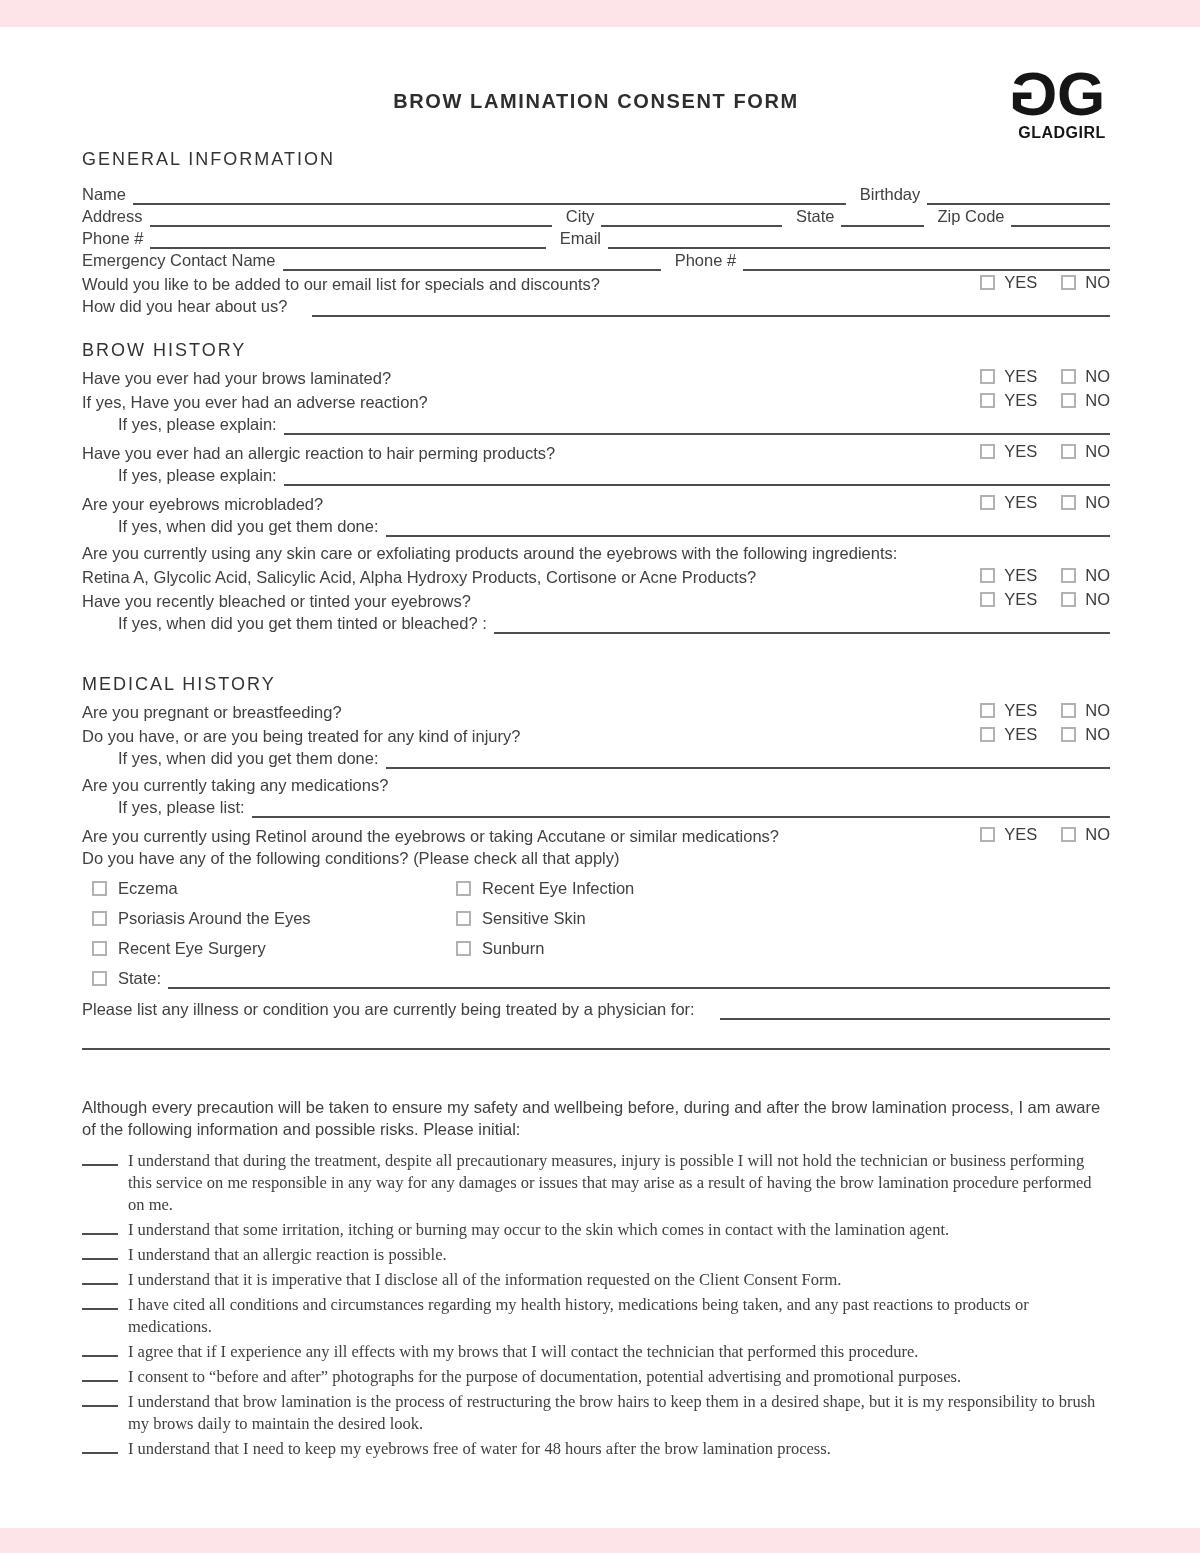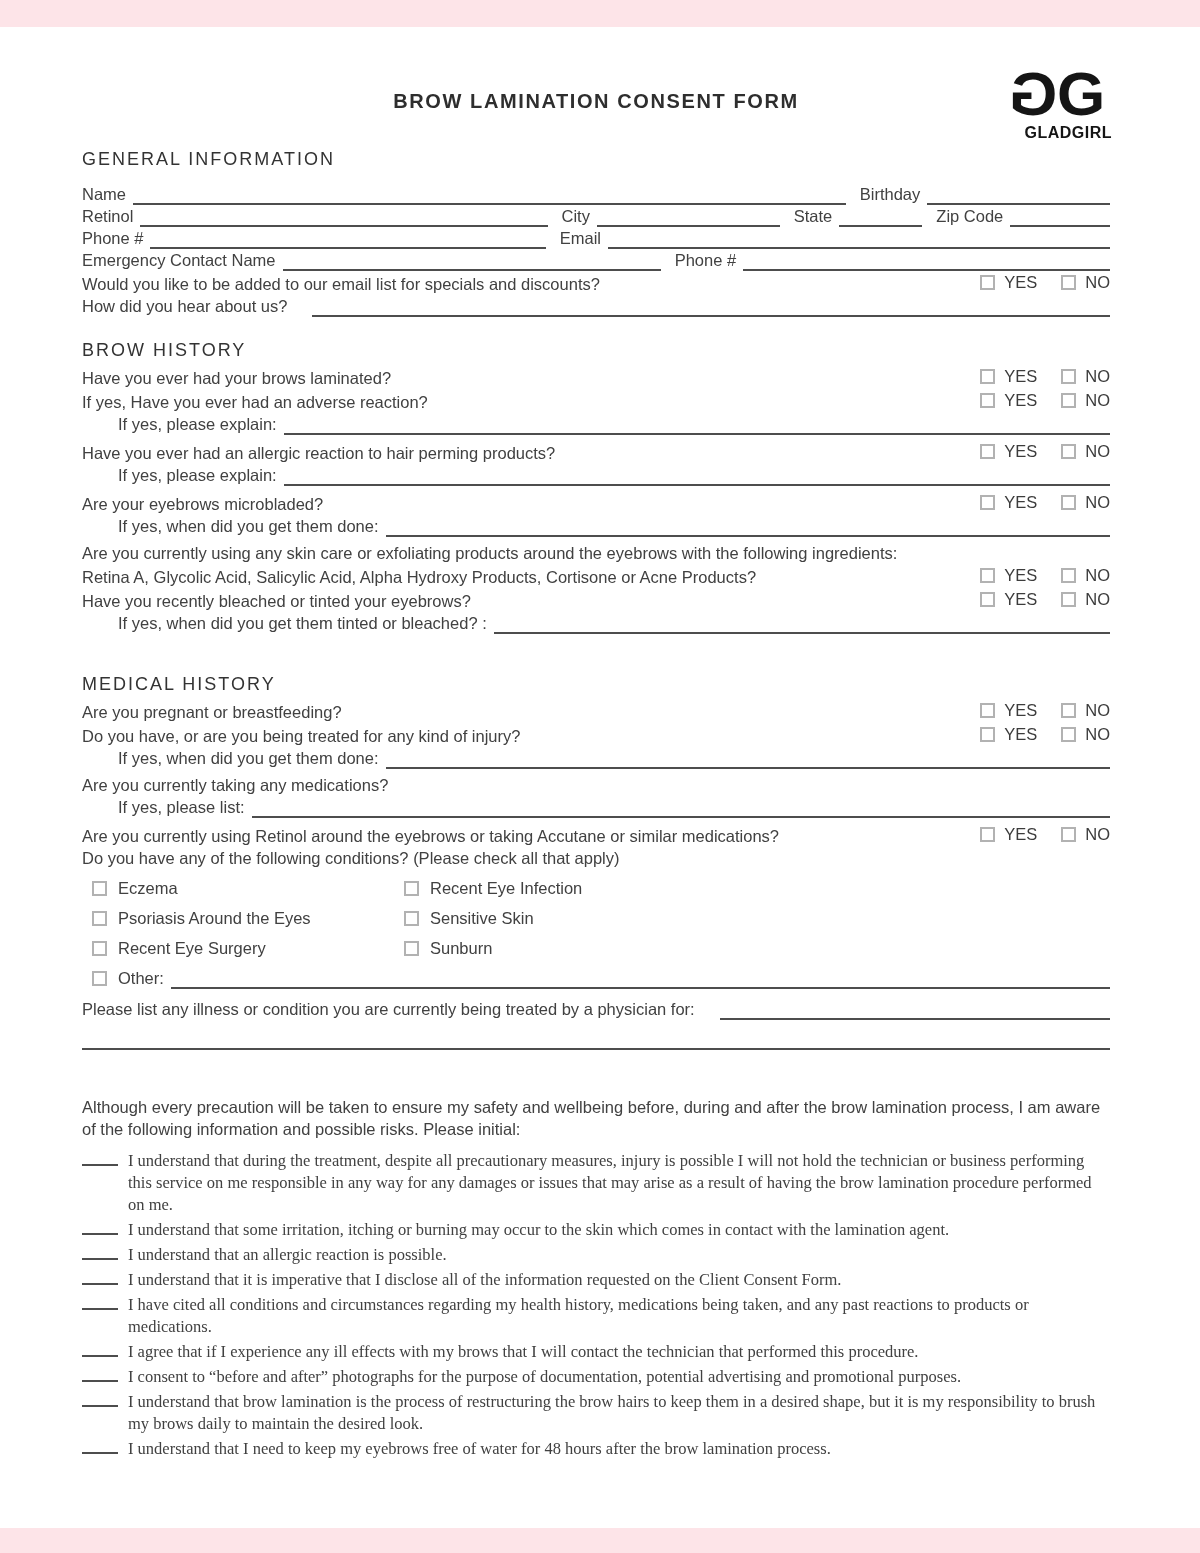--- a/index.html
+++ b/index.html
@@ -13,21 +13,21 @@
   .strip-bottom { position:absolute; bottom:0; left:0; width:100%; height:25px; background:#fde4e8; }
   .content { position:relative; padding:62px 90px 0 82px; }
 
   .title {
     text-align:center; font-size:20px; font-weight:bold; letter-spacing:1.6px;
     color:#2e2e2e; margin-top:28px;
   }
   .logo { position:absolute; top:66px; right:88px; text-align:center; color:#151515; width:100px; }
   .logo-gs { font-size:62px; font-weight:bold; line-height:0.9; letter-spacing:-10px; padding-right:10px; }
   .logo-gs .flip { display:inline-block; transform:scaleX(-1); }
-  .logo-brand { font-size:16px; font-weight:bold; letter-spacing:0.5px; margin-top:2px;text-align:right; }
+  .logo-brand { font-size:16px; font-weight:bold; letter-spacing:0.5px; margin-top:2px; }
 
   .section-heading {
     font-size:18px; letter-spacing:2px; color:#333; font-weight:500;
   }
   .h-general { margin-top:36px; margin-bottom:14px; }
   .h-brow    { margin-top:23px; margin-bottom:5px; }
   .h-medical { margin-top:40px; margin-bottom:5px; }
 
   .row { display:flex; align-items:baseline; font-size:16.5px; line-height:21px; min-height:21px; }
   .row + .row { margin-top:1px; }
@@ -42,21 +42,21 @@
   .cb { width:15px; height:15px; border:2px solid #b2b2b2; background:#fff; flex:none; display:inline-block; }
   .yn-txt { font-size:16.5px; color:#3c3c3c; }
 
   .q-row { margin-top:4px; }
   .q-row-sp { margin-top:10px;gap:18px; }
   .line-row { margin-top:5px; margin-bottom:6px; }
 
   .cond-grid { margin-top:6px; margin-left:10px; }
   .cond-grid .row { margin-top:9px; }
   .cond-cols { display:flex; }
-  .cond-col1 { width:312px; flex:none; }
+  .cond-col1 { width:364px; flex:none; }
   .cond-item { display:flex; align-items:center; gap:11px; font-size:16.5px; }
 
   .full-line { border-bottom:2px solid #4d4d4d; height:2px; margin-top:28px; }
 
   .consent-intro { margin-top:46px; font-size:16.5px; line-height:22px; }
   .consent-list { margin-top:10px;font-family:Liberation Serif, serif; }
   .consent-item { display:flex; margin-top:3px; font-size:16.5px; line-height:22px; }
   .init-line { width:36px; flex:none; border-bottom:2px solid #4d4d4d; height:16px; margin-right:10px; }
   .consent-text { flex:1; }
 </style>
@@ -79,21 +79,21 @@
 
     <div class="row">
       <span class="lbl">Name</span>
       <span class="fill grow" style="flex:3.9"></span>
       <span class="gap"></span>
       <span class="lbl">Birthday</span>
       <span class="fill grow" style="flex:1"></span>
     </div>
 
     <div class="row">
-      <span class="lbl">Retinol</span>
+      <span class="lbl">Address</span>
       <span class="fill grow" style="flex:4.9"></span>
       <span class="gap"></span>
       <span class="lbl">City</span>
       <span class="fill grow" style="flex:2.2"></span>
       <span class="gap"></span>
       <span class="lbl">State</span>
       <span class="fill grow" style="flex:1"></span>
       <span class="gap"></span>
       <span class="lbl">Zip Code</span>
       <span class="fill grow" style="flex:1.2"></span>
@@ -332,21 +332,21 @@
             <span>Recent Eye Surgery</span>
           </span>
         <span class="cond-item">
             <span class="cb"></span>
             <span>Sunburn</span>
           </span>
       </div>
       <div class="row">
         <span class="cond-item">
             <span class="cb"></span>
-            <span>Other:</span>
+            <span>State:</span>
           </span>
         <span class="fill grow"></span>
       </div>
     </div>
 
     <div class="row q-row-sp">
       <span class="lbl">Please list any illness or condition you are currently being treated by a physician for:</span>
       <span class="fill grow"></span>
     </div>
 

